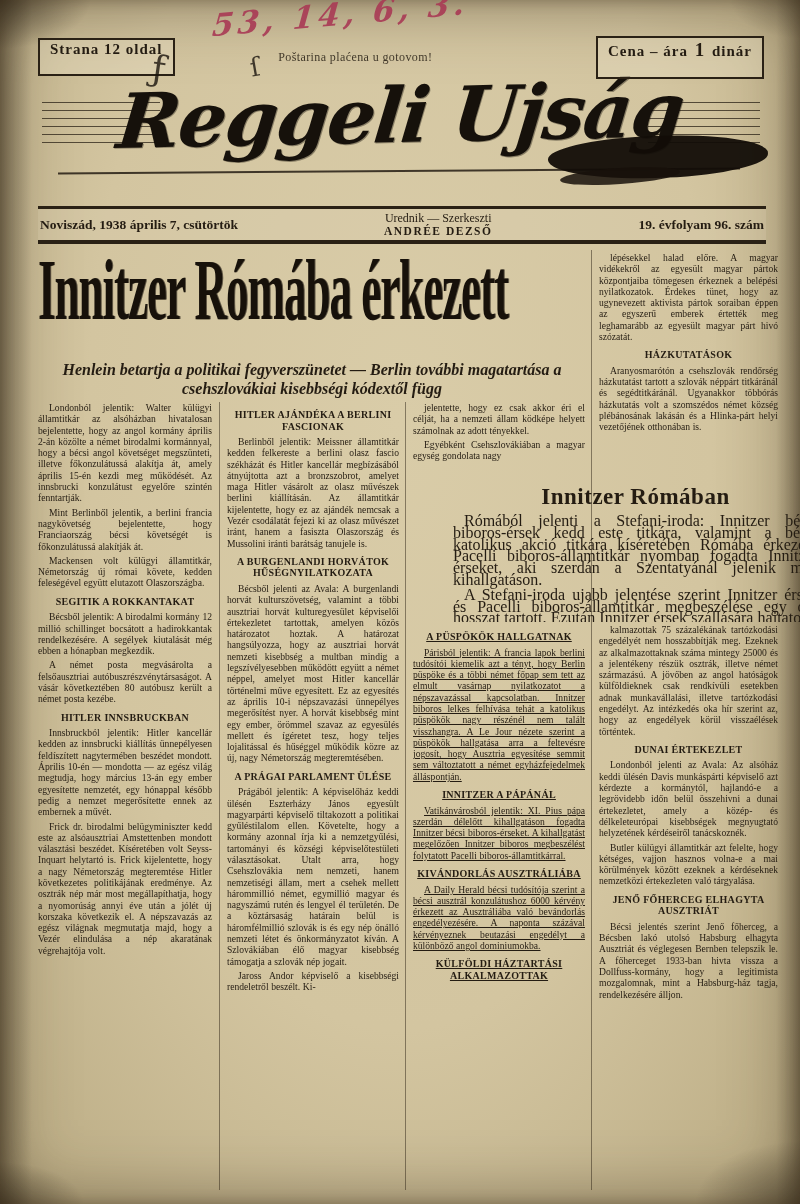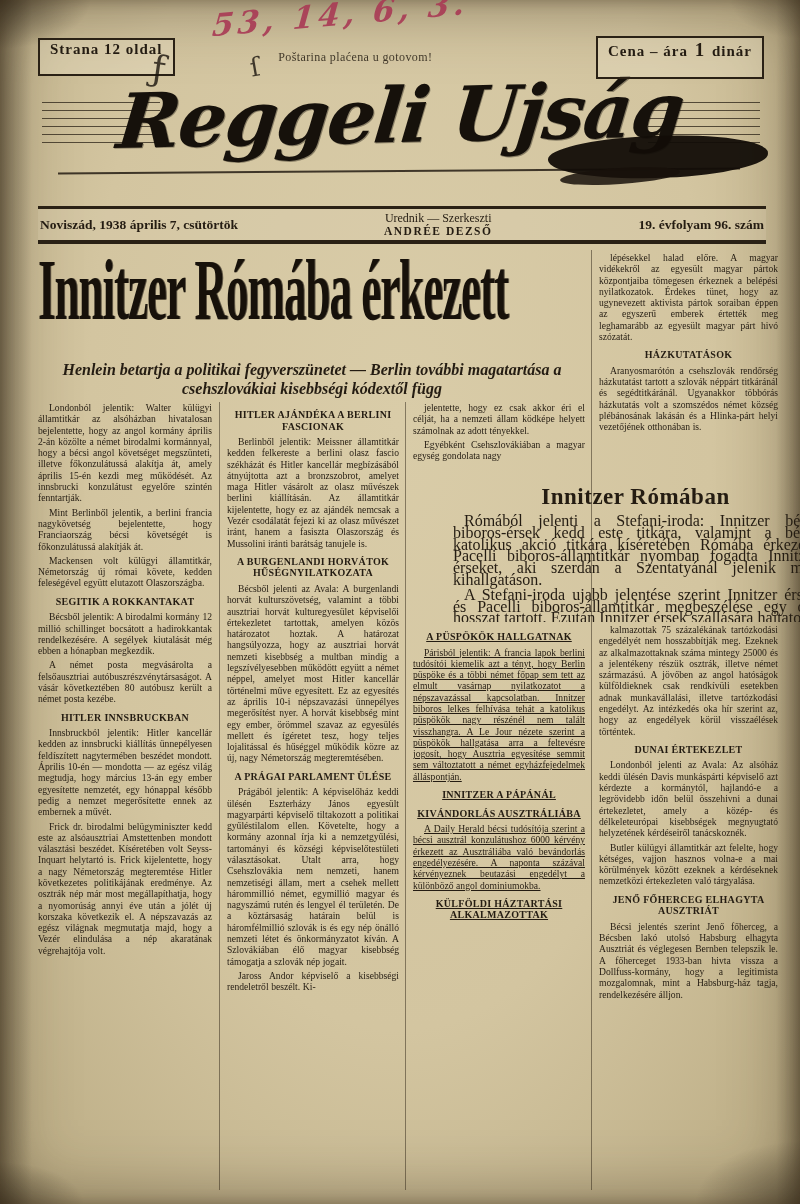--- a/index.html
+++ b/index.html
@@ -204,20 +204,21 @@
     <div class="innitzer-intro">
         <div class="body-para">Rómából jelenti a Stefani-iroda: Innitzer bécsi biboros-érsek kedd este titkára, valamint a bécsi katolikus akció titkára kíséretében Rómába érkezett. Pacelli biboros-államtitkár nyomban fogadta Innitzer érseket, aki szerdán a Szentatyánál jelenik meg kihallgatáson.</div>
         <div class="body-para">A Stefani-iroda ujabb jelentése szerint Innitzer érsek és Pacelli biboros-államtitkár megbeszélése egy óra hosszat tartott. Ezután Innitzer érsek szállására hajtatott.</div>
       </div>
   </div>
 
   <div class="col col3bot">
       <div class="col-heading">A PÜSPÖKÖK HALLGATNAK</div>
       <div class="body-para">Párisból jelentik: A francia lapok berlini tudósítói kiemelik azt a tényt, hogy Berlin püspöke és a többi német főpap sem tett az elmult vasárnap nyilatkozatot a népszavazással kapcsolatban. Innitzer biboros lelkes felhívása tehát a katolikus püspökök nagy részénél nem talált visszhangra. A Le Jour nézete szerint a püspökök hallgatása arra a feltevésre jogosít, hogy Ausztria egyesítése semmit sem változtatott a német egyházfejedelmek álláspontján.</div>
       <div class="col-heading">INNITZER A PÁPÁNÁL</div>
+      <div class="body-para">Vatikánvárosból jelentik: XI. Pius pápa szerdán délelőtt kihallgatáson fogadta Innitzer bécsi biboros-érseket. A kihallgatást megelőzően Innitzer biboros megbeszélést folytatott Pacelli biboros-államtitkárral.</div>
       <div class="col-heading">KIVÁNDORLÁS AUSZTRÁLIÁBA</div>
       <div class="body-para">A Daily Herald bécsi tudósítója szerint a bécsi ausztrál konzulátushoz 6000 kérvény érkezett az Ausztráliába való bevándorlás engedélyezésére. A naponta százával kérvényeznek beutazási engedélyt a különböző angol dominiumokba.</div>
       <div class="col-heading">KÜLFÖLDI HÁZTARTÁSI ALKALMAZOTTAK</div>
     </div>
   <div class="col col4top">
       <div class="body-para">lépésekkel halad előre. A magyar vidékekről az egyesült magyar pártok központjaiba tömegesen érkeznek a belépési nyilatkozatok. Érdekes tünet, hogy az ugynevezett aktivista pártok soraiban éppen az egyszerű emberek értették meg leghamarább az egyesült magyar párt hivó szózatát.</div>
       <div class="col-heading">HÁZKUTATÁSOK</div>
       <div class="body-para">Aranyosmarótón a csehszlovák rendőrség házkutatást tartott a szlovák néppárt titkáránál és segédtitkáránál. Ugyanakkor többórás házkutatás volt a szomszédos német község plébánosának lakásán és a Hlinka-párt helyi vezetőjének otthonában is.</div>
     </div>
   <div class="col col4bot">

